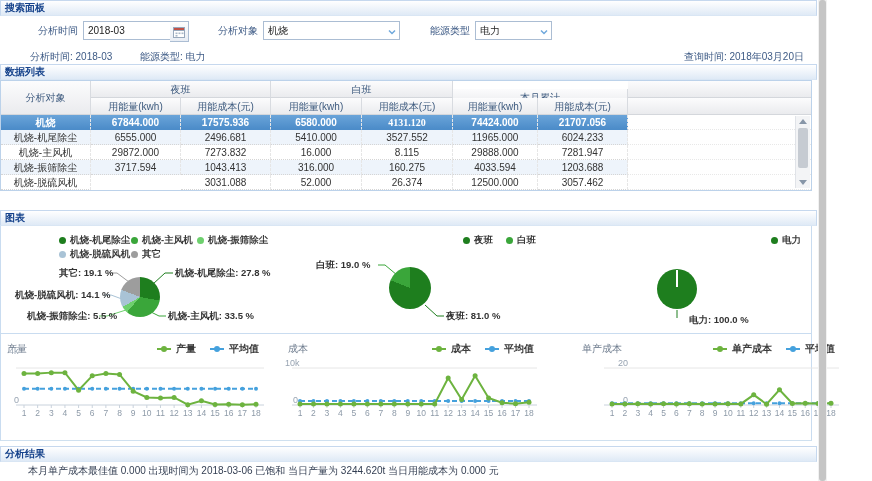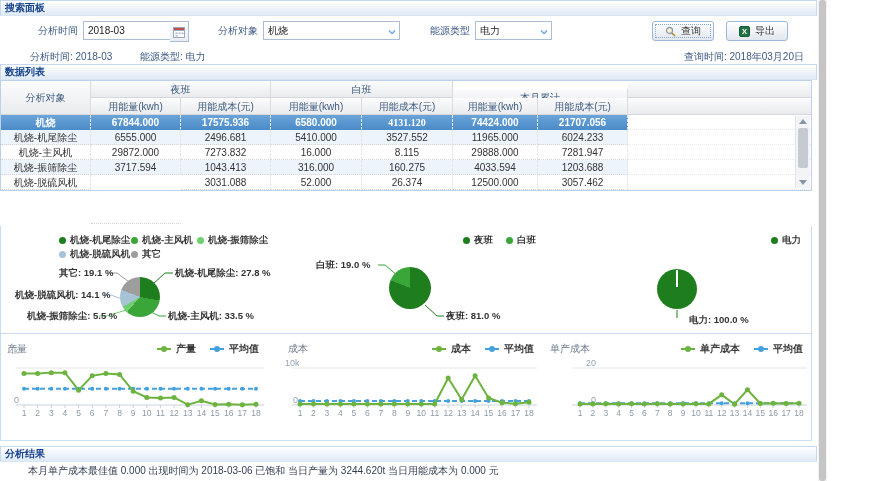--- a/index.html
+++ b/index.html
@@ -107,36 +107,20 @@
         <polyline points="1,1.5 4,4.5 7,1.5" fill="none" stroke="#6fa8dc" stroke-width="1.5"></polyline>
       </svg>
     </div>
     <span class="flabel" style="left:430px;">能源类型</span>
     <div class="field sel" style="left:475px;width:55px;">
       <span>电力</span>
       <svg class="chev" width="8" height="6" viewBox="0 0 8 6">
         <polyline points="1,1.5 4,4.5 7,1.5" fill="none" stroke="#6fa8dc" stroke-width="1.5"></polyline>
       </svg>
     </div>
-    <div class="actions">
-      <button class="btn focused">
-        <svg width="11" height="11" viewBox="0 0 11 11">
-          <circle cx="4.5" cy="4.5" r="3" fill="#fdf3cf" stroke="#8a9bb0" stroke-width="1.3"></circle>
-          <line x1="7" y1="7" x2="10" y2="10" stroke="#b0882f" stroke-width="1.6"></line>
-        </svg>
-        <span>查询</span>
-      </button>
-      <button class="btn">
-        <svg width="11" height="11" viewBox="0 0 11 11">
-          <rect x="0.5" y="0.5" width="10" height="10" rx="1.5" fill="#217346" stroke="#1a5c38"></rect>
-          <text x="5.5" y="8.3" text-anchor="middle" font-size="7.5" font-weight="bold" fill="#fff" font-family="Liberation Sans, sans-serif">X</text>
-        </svg>
-        <span>导出</span>
-      </button>
-    </div>
   </div>
 
   <div class="summary-row">
     <span class="sum-item" style="left:30px;">分析时间: 2018-03</span>
     <span class="sum-item" style="left:140px;">能源类型: 电力</span>
     <span class="sum-item" style="right:8px;">查询时间: 2018年03月20日</span>
   </div>
 
   <div class="section-bar" style="top:64px;">
     <span>数据列表</span>
@@ -220,20 +204,23 @@
           <span class="tri-up"></span>
         </div>
       <div class="sthumb"></div>
       <div class="sarrow" style="bottom:1px;">
           <span class="tri-down"></span>
         </div>
     </div>
   </div>
 
 
+  <div class="section-bar" style="top:210px;">
+    <span>图表</span>
+  </div>
 
   <div class="pies-panel">
 
     <span class="legend-item" style="left:58px;top:8px;">
       <span class="dot" style="background: rgb(30, 126, 30);"></span>
       <span>机烧-机尾除尘</span>
       </span>
     <span class="legend-item" style="left:130px;top:8px;">
       <span class="dot" style="background: rgb(58, 166, 58);"></span>
       <span>机烧-主风机</span>
@@ -475,21 +462,21 @@
           <circle cx="164.1764705882353" cy="23.990000000000002" r="2.5" fill="#6db33f"></circle>
           <circle cx="177.64705882352942" cy="45.45" r="2.5" fill="#6db33f"></circle>
           <circle cx="191.11764705882354" cy="21.77" r="2.5" fill="#6db33f"></circle>
           <circle cx="204.58823529411765" cy="43.97" r="2.5" fill="#6db33f"></circle>
           <circle cx="218.05882352941177" cy="48.706" r="2.5" fill="#6db33f"></circle>
           <circle cx="231.52941176470588" cy="49.668" r="2.5" fill="#6db33f"></circle>
           <circle cx="245" cy="48.188" r="2.5" fill="#6db33f"></circle>
         </svg>
     </div>
 
-    <div class="linechart-box" style="left:545px;width:265px;">
+    <div class="linechart-box" style="left:577px;width:265px;">
       <span class="chart-title">单产成本</span>
       <div class="chart-legend" style="right:8px;">
         <span class="cl-item">
             <span class="marker" style="background: rgb(109, 179, 63);"></span>
             <span>单产成本</span>
           </span>
         <span class="cl-item">
             <span class="marker" style="background: rgb(69, 161, 221);"></span>
             <span>平均值</span>
           </span>

